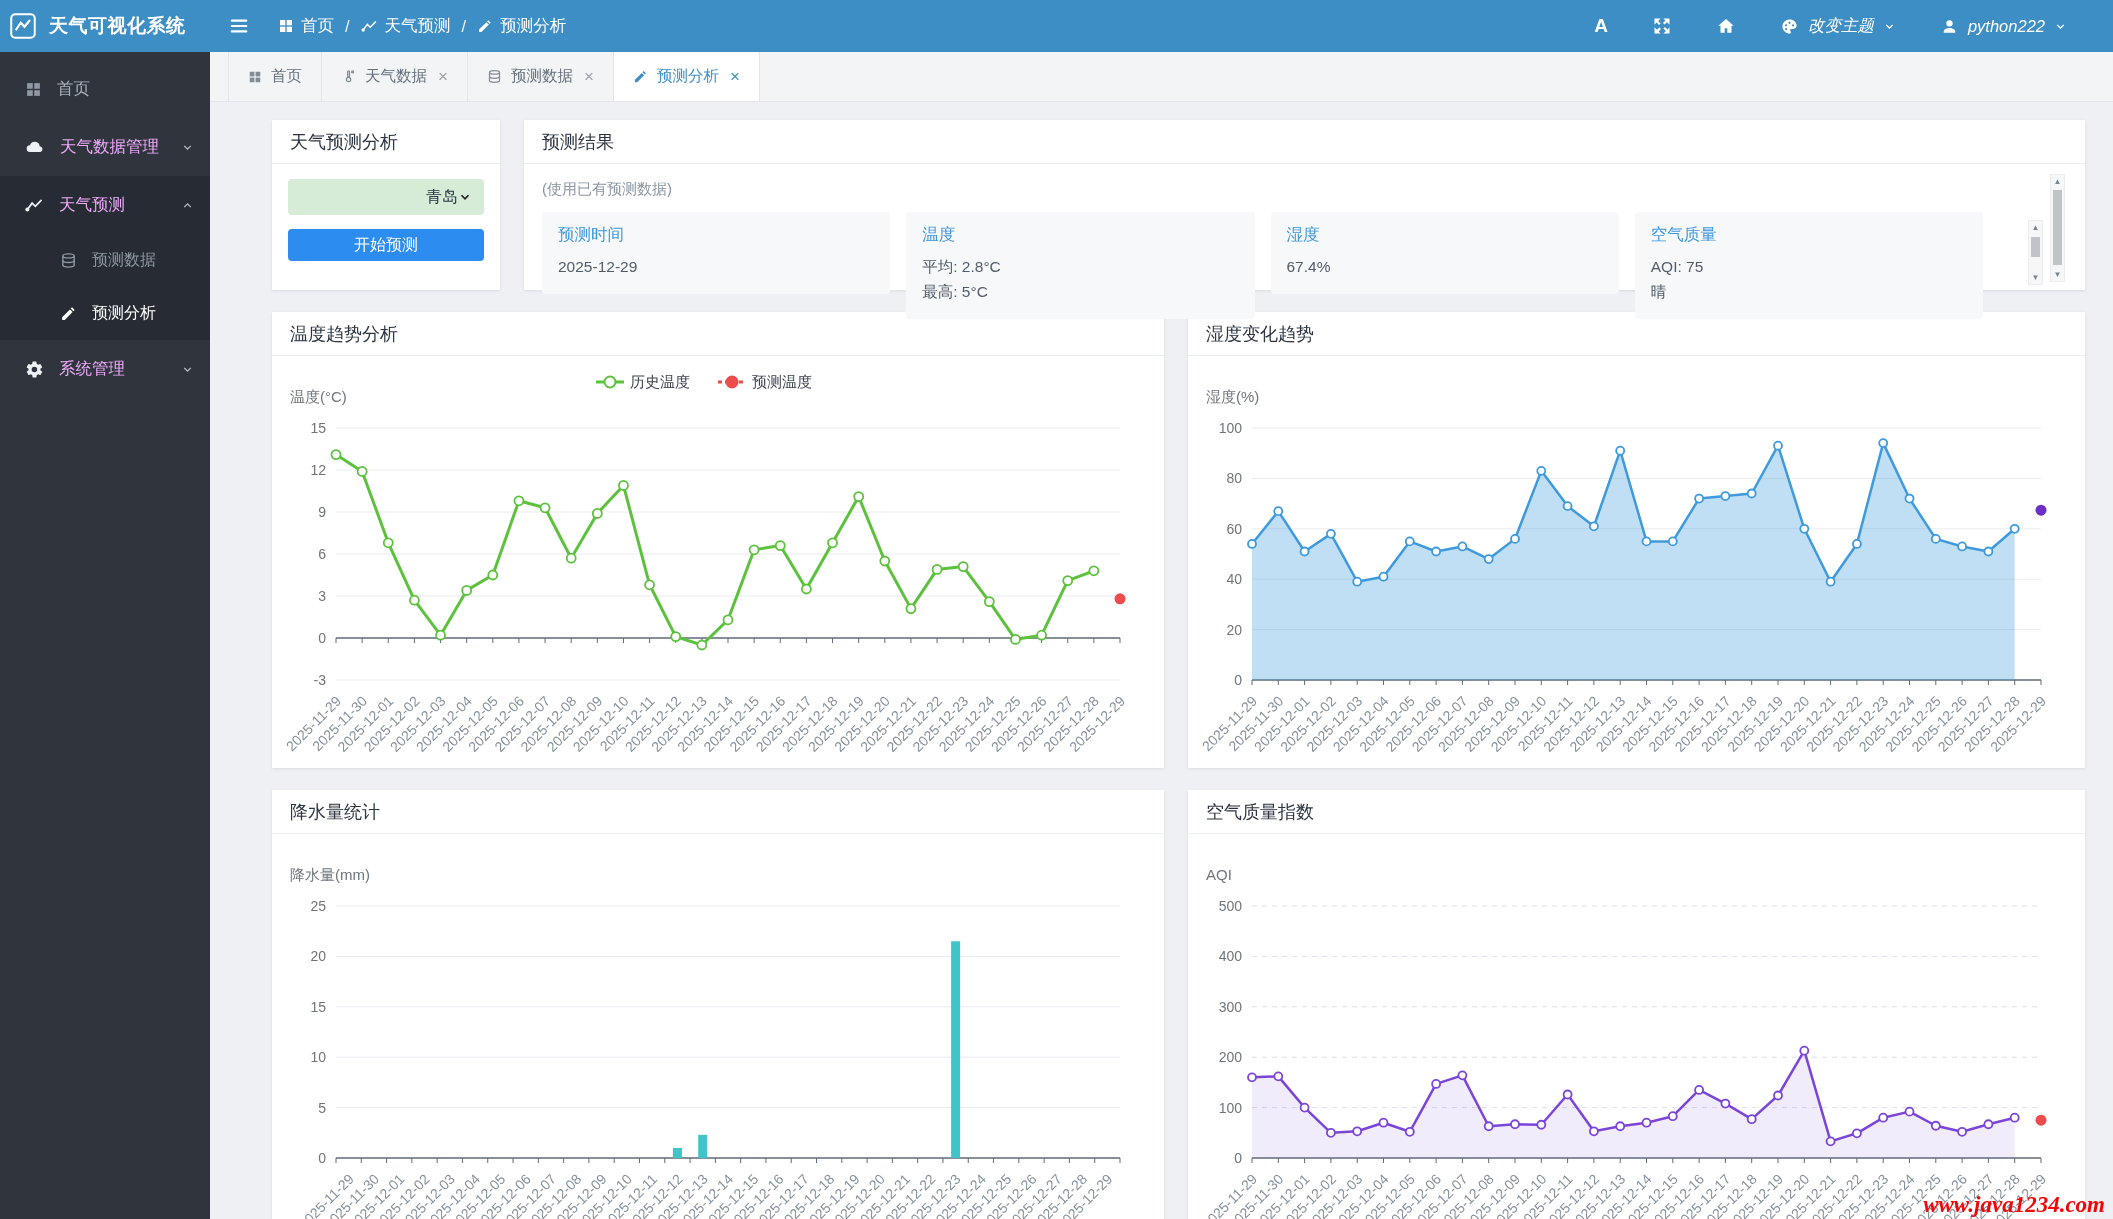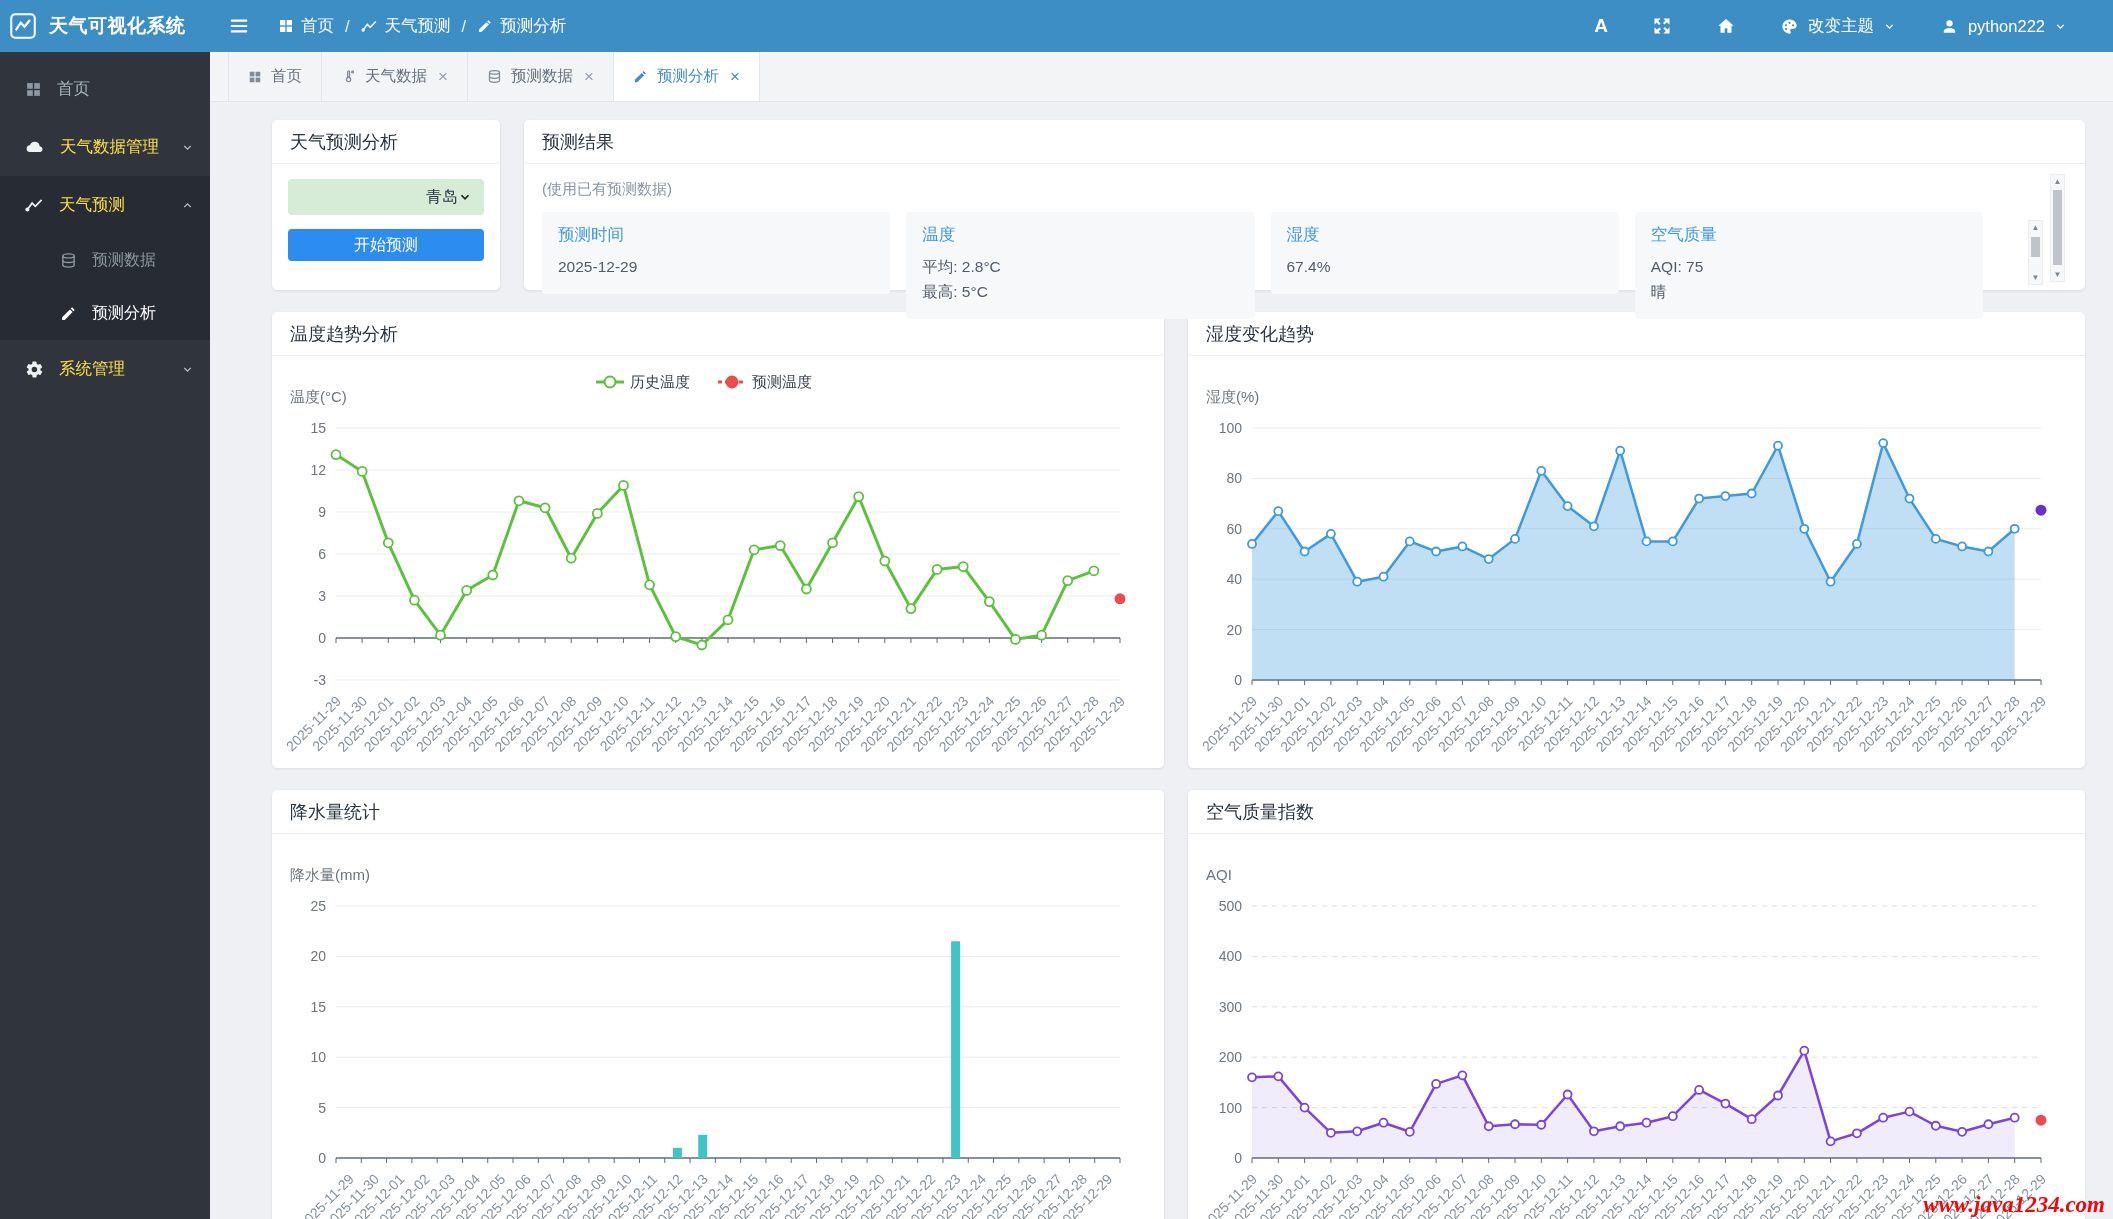--- a/index.html
+++ b/index.html
@@ -9,48 +9,48 @@
   
   .navbar { height:52px; background:#3d8ec5; display:flex; align-items:center; color:#fff; }
   .brand { width:210px; flex-shrink:0; display:flex; align-items:center; gap:11px; padding-left:8px; }
   .brand-title { font-size:19px; font-weight:bold; letter-spacing:.5px; }
   .nav-ic { display:flex; align-items:center; justify-content:center; cursor:pointer; }
   .hamburger { margin-left:18px; }
   .breadcrumb { display:flex; align-items:center; gap:11px; margin-left:28px; font-size:16.5px; }
   .crumb { display:flex; align-items:center; gap:7px; cursor:pointer; }
   .crumb-sep { opacity:.9; }
   .nav-right { margin-left:auto; display:flex; align-items:center; gap:44px; padding-right:46px; font-size:16.5px; }
-  .nav-right .grp { display:flex; align-items:center; gap:9px; cursor:pointer; }
+  .nav-right .grp { display:flex; align-items:center; gap:9px; cursor:pointer;font-style:italic; }
   .font-ic { font-size:19px; font-weight:bold; }
 
   
   .layout { display:flex; height:1167px; }
   .sidebar { width:210px; flex-shrink:0; background:#2f343d; padding-top:8px; }
   .side-item { height:58px; display:flex; align-items:center; gap:15px; padding:0 16px 0 25px; font-size:16.5px; color:#aab4bd; cursor:pointer; }
   .side-item .lbl { flex:1; }
-  .side-item.bright { color:#fde047; }
+  .side-item.bright { color:#f0abfc; }
   .side-group { background:#272b33; }
   .sub-item { height:53px; padding-left:60px; font-size:16px; color:#8d97a1; }
   .sub-item.active { color:#ffffff; }
   .chev { opacity:.85; }
 
   .main { flex:1; min-width:0; display:flex; flex-direction:column; }
 
   
   .tabbar { height:50px; flex-shrink:0; background:#f2f4f6; border-bottom:1px solid #e3e6ea; display:flex; align-items:stretch; padding-left:18px; }
   .tab { display:flex; align-items:center; gap:9px; padding:0 19px; font-size:15.5px; color:#67707c; border-right:1px solid #e3e6ea; cursor:pointer; }
   .tab:first-child { border-left:1px solid #e3e6ea; }
   .tab.active { background:#fff; color:#3d8ec5; }
   .tab .close { color:#98a1ab; font-size:17px; margin-left:2px; }
   .tab.active .close { color:#3d8ec5; }
 
   
   .content { flex:1; padding:18px 28px 0 62px; overflow:hidden; }
   .row { display:flex; gap:24px; margin-bottom:22px; }
-  .card { background:#fff; border-radius:5px; box-shadow:0 1px 3px rgba(15,25,40,.09); }
+  .card { background:#fff; border-radius:0; box-shadow:0 1px 3px rgba(15,25,40,.09); }
   .card-h { height:44px; display:flex; align-items:center; padding:0 18px; border-bottom:1px solid #eceff3; font-size:18px; color:#2b3440; }
 
   .panel-card { width:228px; height:170px; flex-shrink:0; }
   .panel-body { padding:15px 16px; }
   .select { height:36px; background:#d6ecd6; border-radius:4px; display:flex; align-items:center; justify-content:flex-end; padding:0 12px; font-size:16px; color:#273242; margin-bottom:14px; cursor:pointer; }
   .btn { display:block; width:100%; height:32px; background:#2d8cf0; border:none; border-radius:4px; color:#fff; font-size:16px; font-family:inherit; cursor:pointer; }
 
   .results-card { flex:1; height:170px; position:relative; }
   .results-body { padding:12px 102px 12px 18px; }
   .note { font-size:15px; color:#8a94a2; margin:4px 0 13px; }

